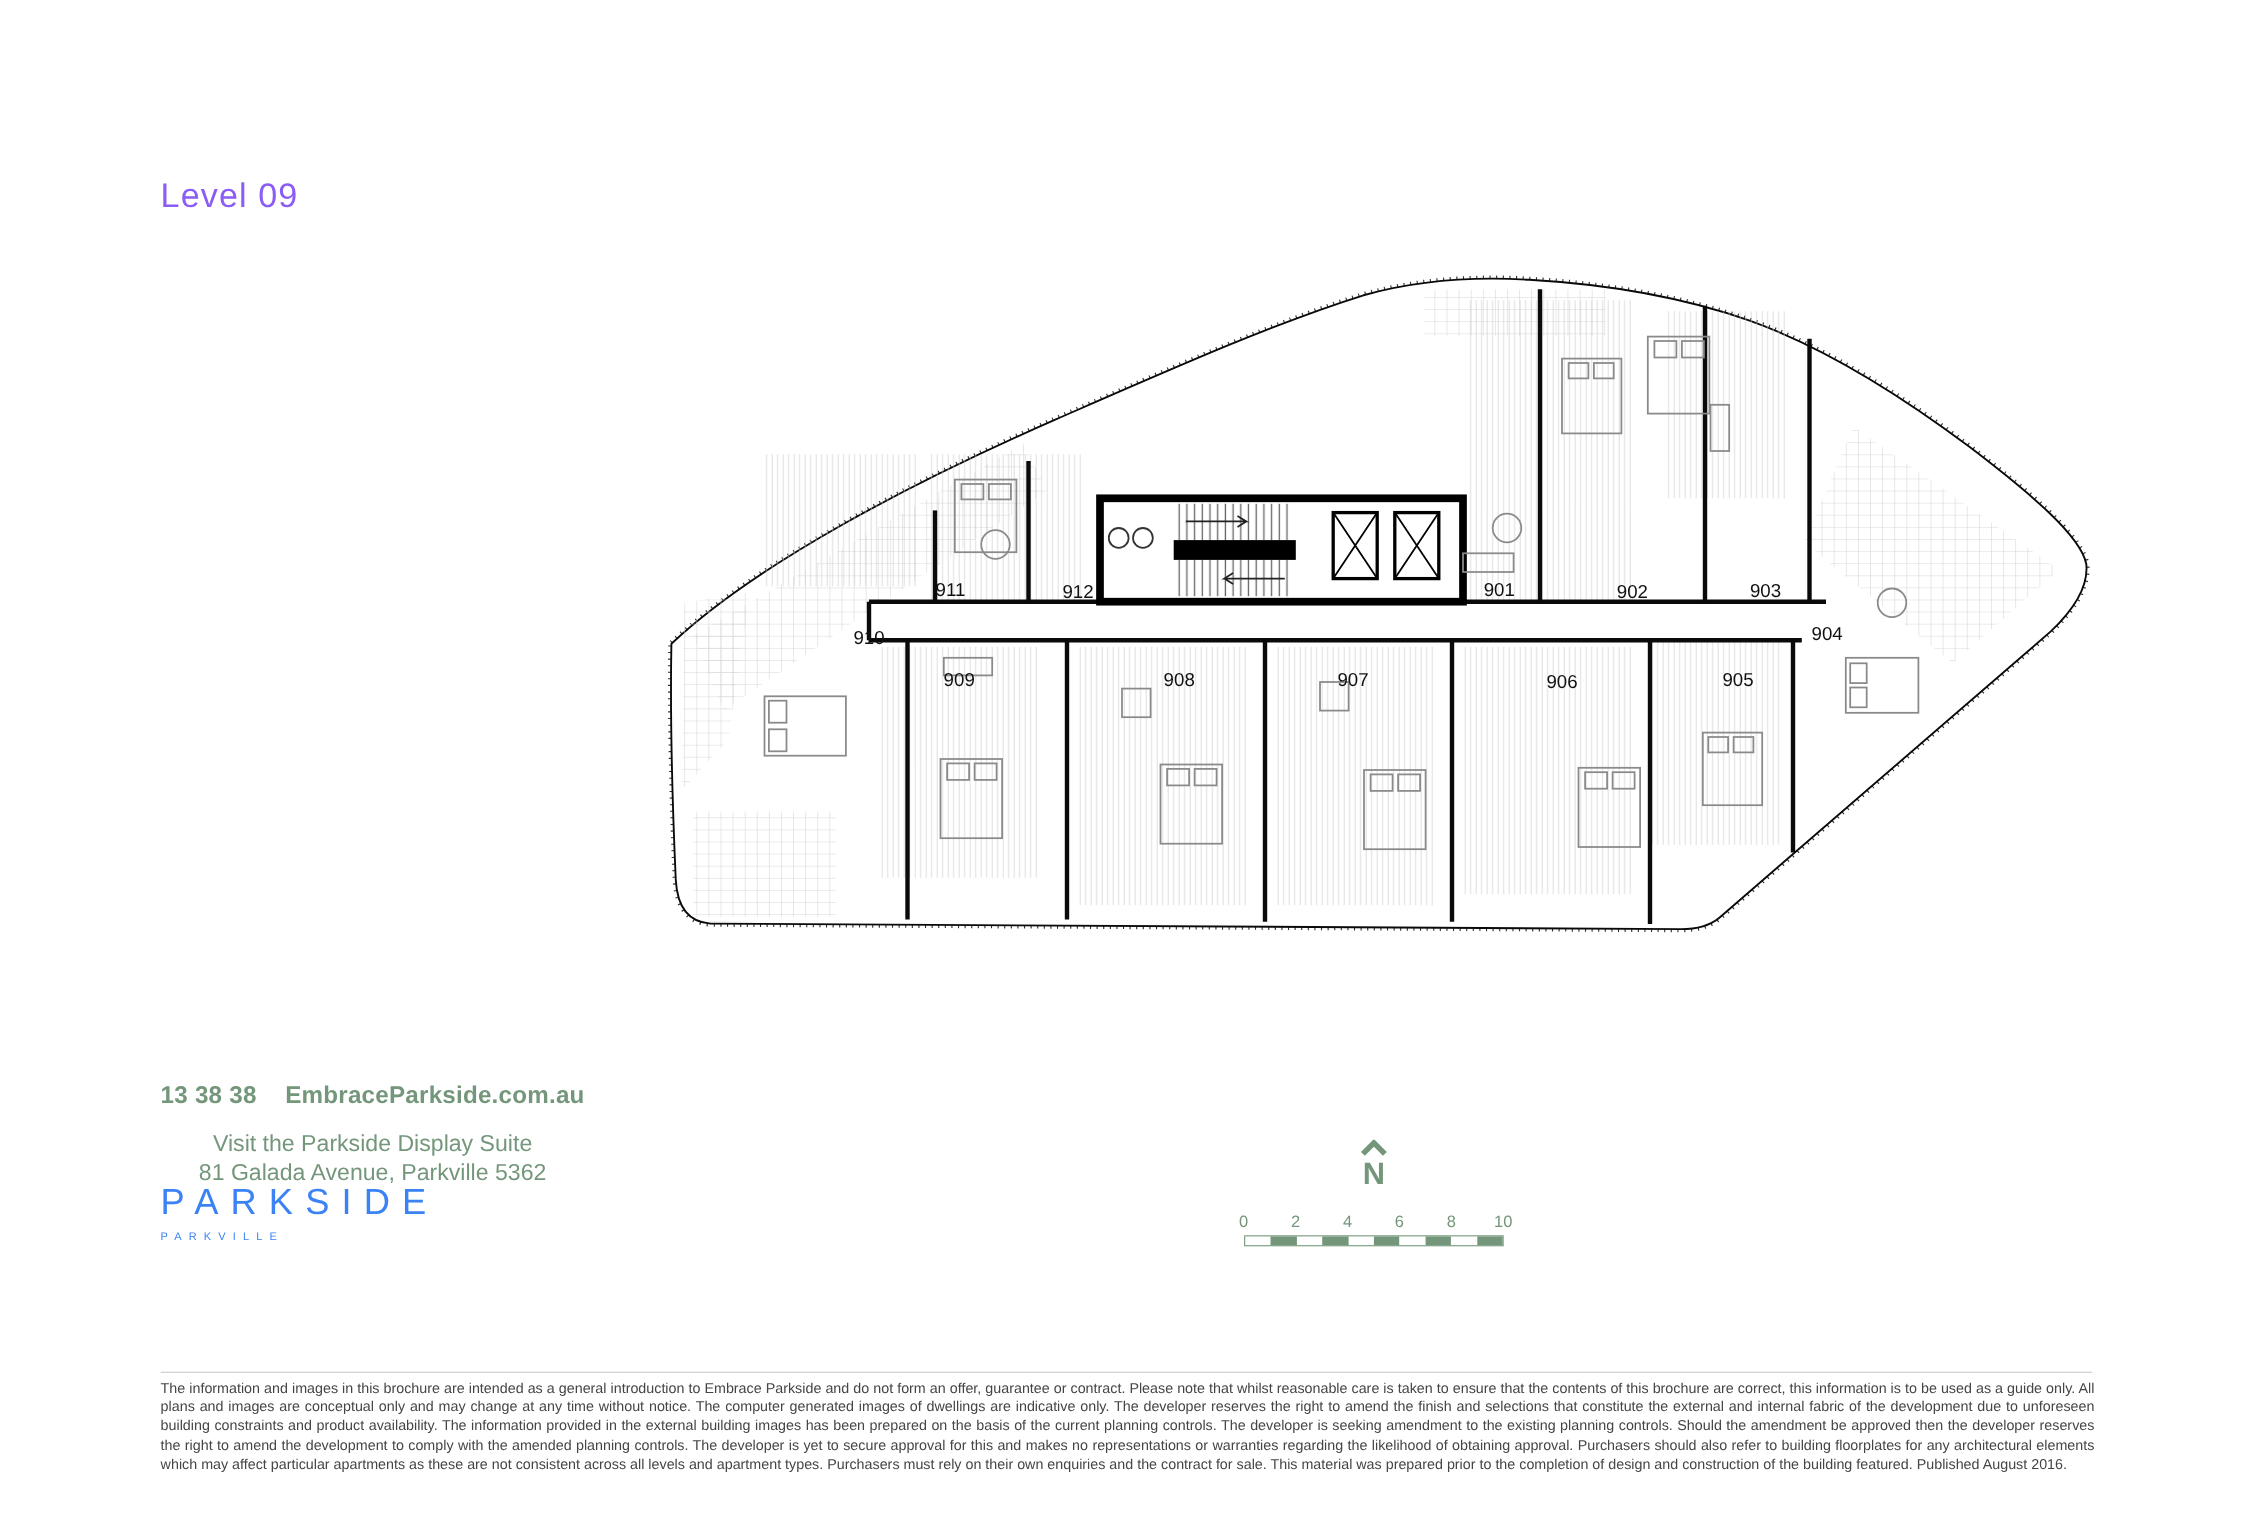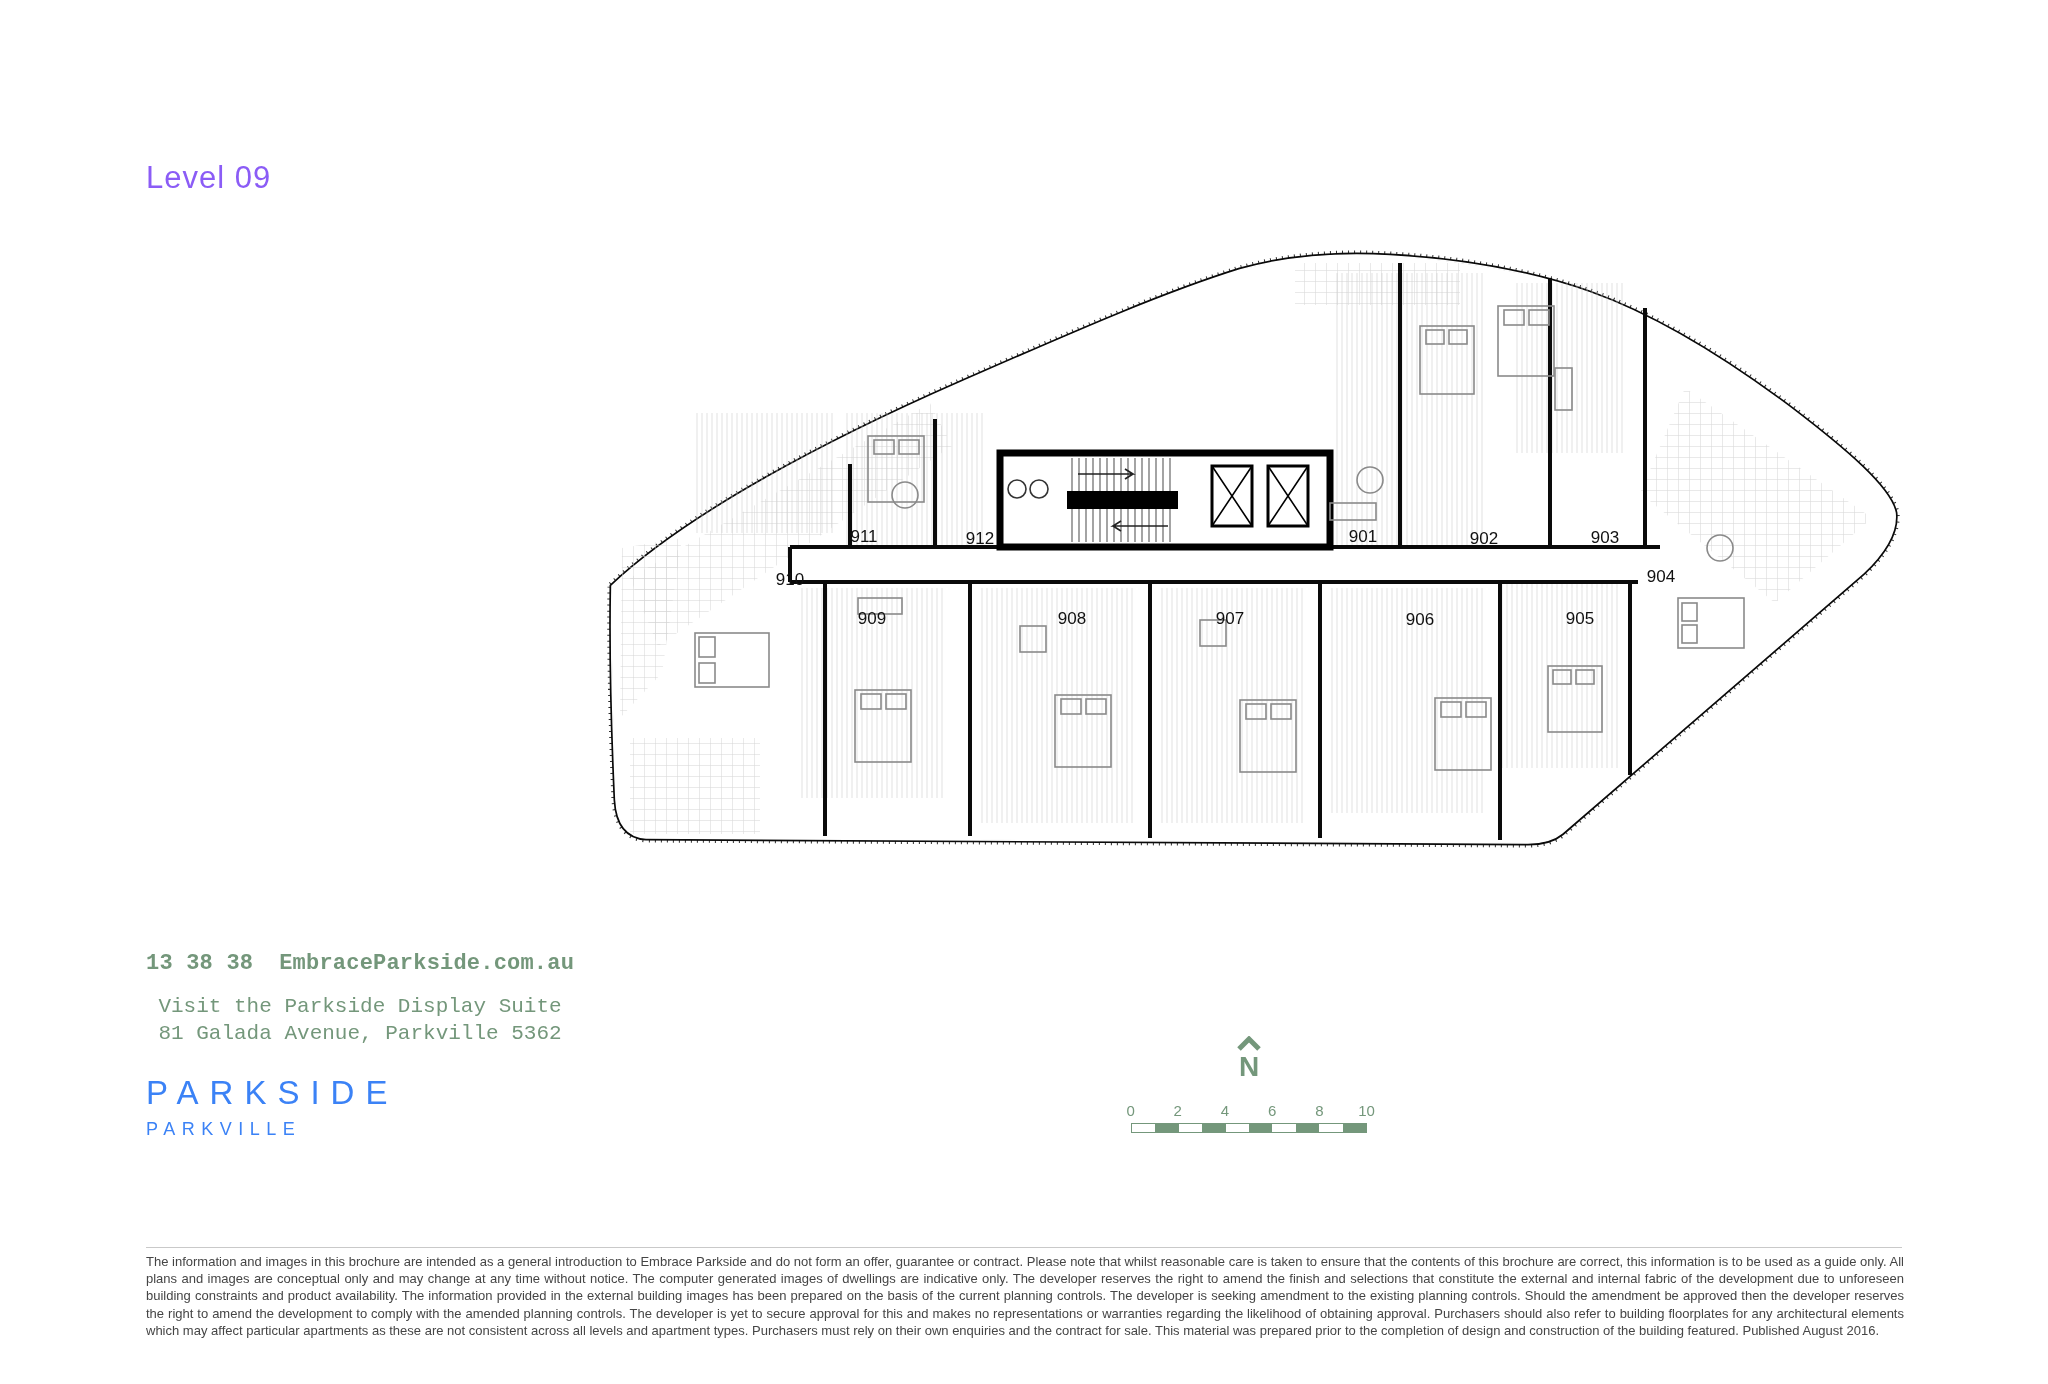--- a/index.html
+++ b/index.html
@@ -10,28 +10,28 @@
   
   .page-title{
     position:absolute;left:146px;top:160px;font-size:31px;letter-spacing:1px;
     color:#8b5cf6;font-weight:400;
   }
   
   .plan-wrap{position:absolute;left:600px;top:248px;width:1325px;height:628px;}
   .plan-wrap svg{width:100%;height:100%;display:block;}
   .unit-label{font-family:"Liberation Sans",sans-serif;font-size:17px;fill:#111;}
   
-  .contact{position:absolute;left:146px;top:951px;color:#74977B;font-family:Liberation Mono, monospace;}
+  .contact{position:absolute;left:146px;top:983px;color:#74977B;}
   .contact .line1{font-size:22px;font-weight:bold;letter-spacing:.2px;}
   .contact .line1 .phone{margin-right:26px;}
   .contact .addr{margin-top:17px;font-size:21px;line-height:27px;font-weight:400;text-align:center;}
   
   .logo{position:absolute;left:146px;top:1074px;color:#3b82f6;}
   .logo .brand{font-size:33px;letter-spacing:11px;font-weight:400;}
-  .logo .suburb{font-size:18px;letter-spacing:6.5px;margin-top:7px;font-weight:400;}
+  .logo .suburb{font-size:10px;letter-spacing:6.5px;margin-top:7px;font-weight:400;}
   
   .compass{position:absolute;left:1228px;top:1036px;width:42px;display:flex;flex-direction:column;align-items:center;}
   .compass .n{color:#74977B;font-size:28px;font-weight:bold;line-height:1;margin-top:2px;}
   
   .scalebar{position:absolute;left:1107px;top:1102px;width:284px;}
   .scalebar .nums{display:flex;color:#74977B;font-size:15px;}
   .scalebar .nums span{width:47.2px;text-align:center;}
   .scalebar .bar{
     margin:4px auto 0 auto;width:236px;height:10px;border:1px solid #74977B;
     display:flex;box-sizing:border-box;

